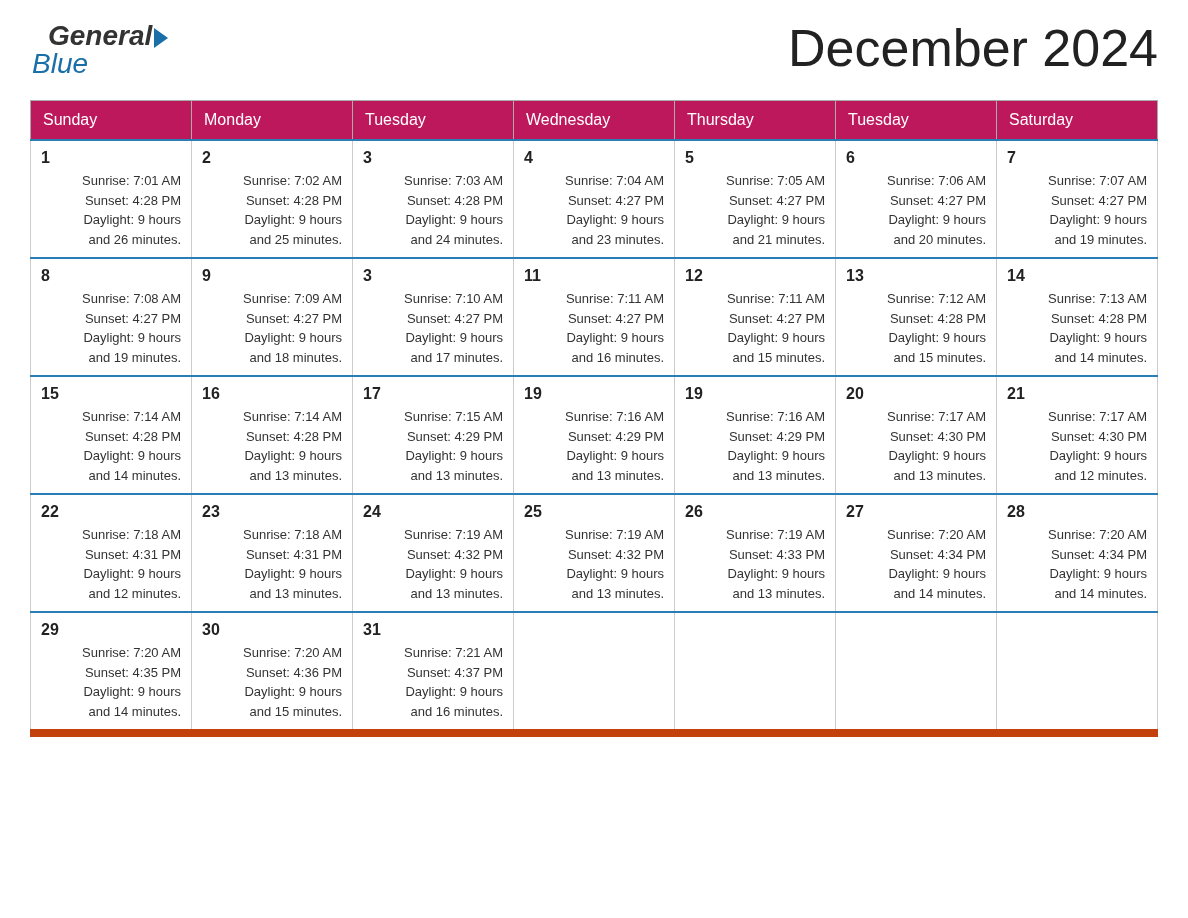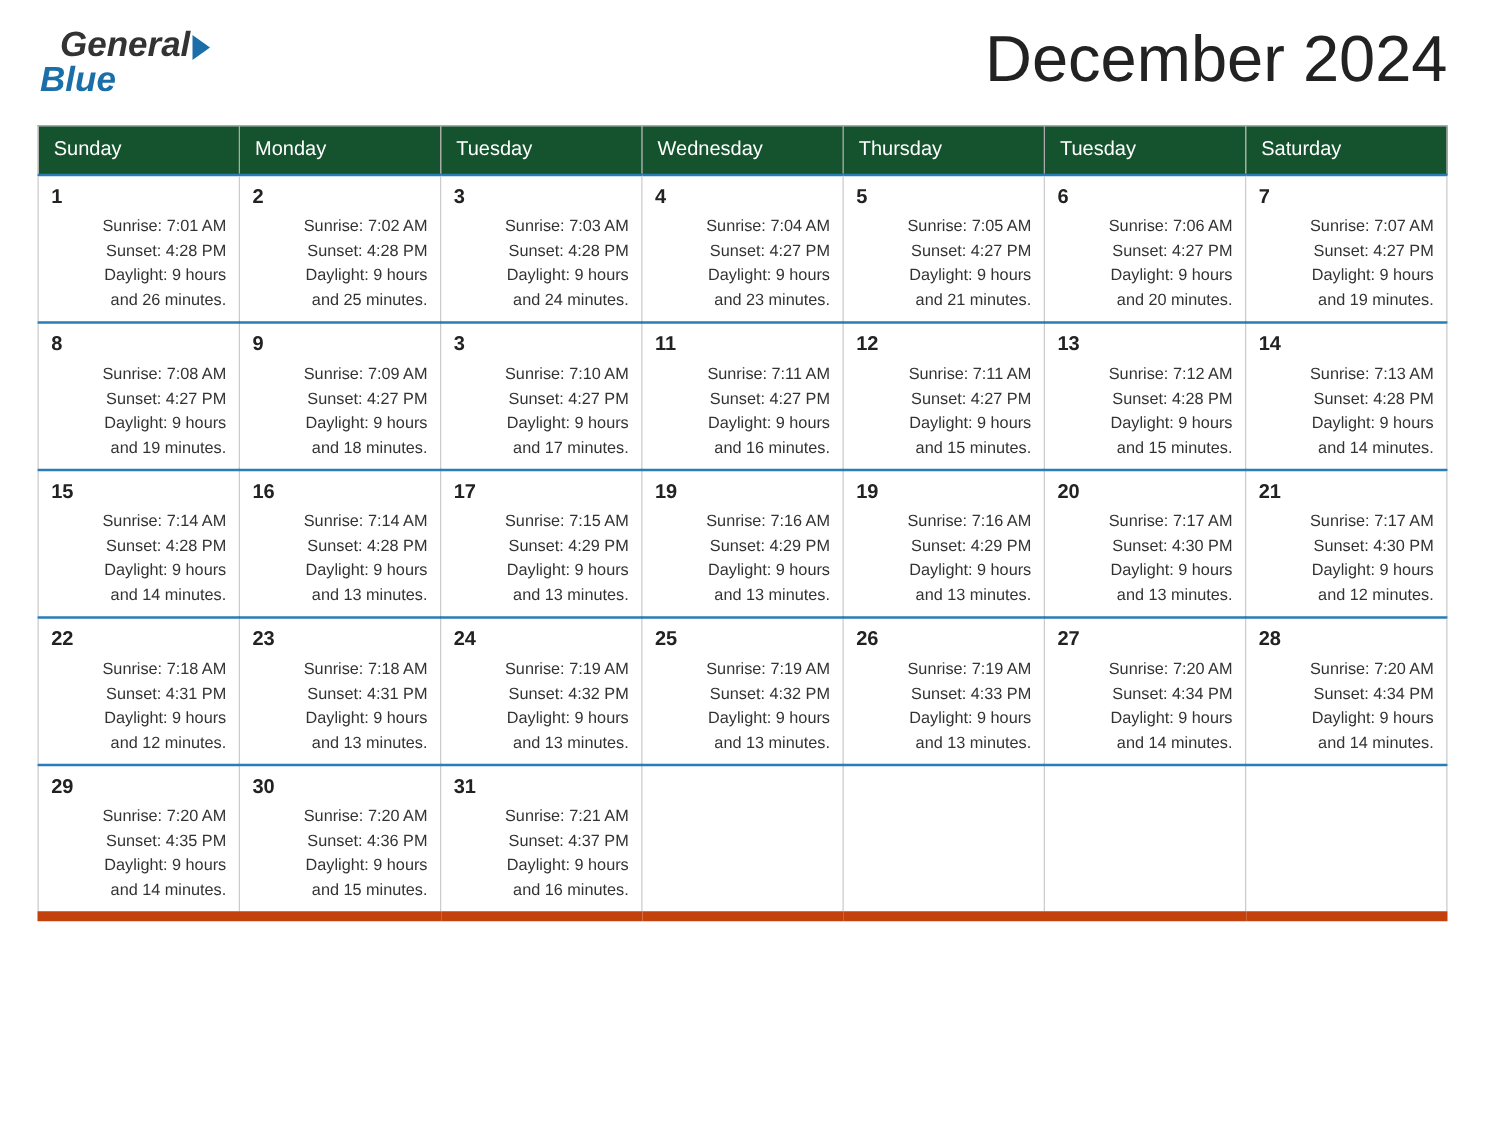--- a/index.html
+++ b/index.html
@@ -36,21 +36,21 @@
       width: 0;
       height: 0;
       border-left: 14px solid #1a6fa8;
       border-top: 10px solid transparent;
       border-bottom: 10px solid transparent;
       margin-left: 2px;
       margin-top: 4px;
     }
     .logo-blue {
       font-size: 28px;
-      font-weight: bold;
+      font-weight: normal;
       color: #1a6fa8;
       font-style: italic;
       margin-top: -4px;
       margin-left: 2px;
     }
     .title-block {
       text-align: right;
       margin-left: 37px;
     }
     .month-title {
@@ -63,21 +63,21 @@
       font-size: 20px;
       color: #333;
       margin-top: 4px;
     }
     .calendar {
       width: 100%;
       border-collapse: collapse;
       border: 1px solid #aaa;
     }
     .calendar th {
-      background-color: #14532d;
+      background-color: #be185d;
       color: #fff;
       font-size: 16px;
       font-weight: normal;
       padding: 10px 12px;
       text-align: left;
       border: 1px solid #aaa;
     }
     .calendar td {
       vertical-align: top;
       padding: 8px 10px;

